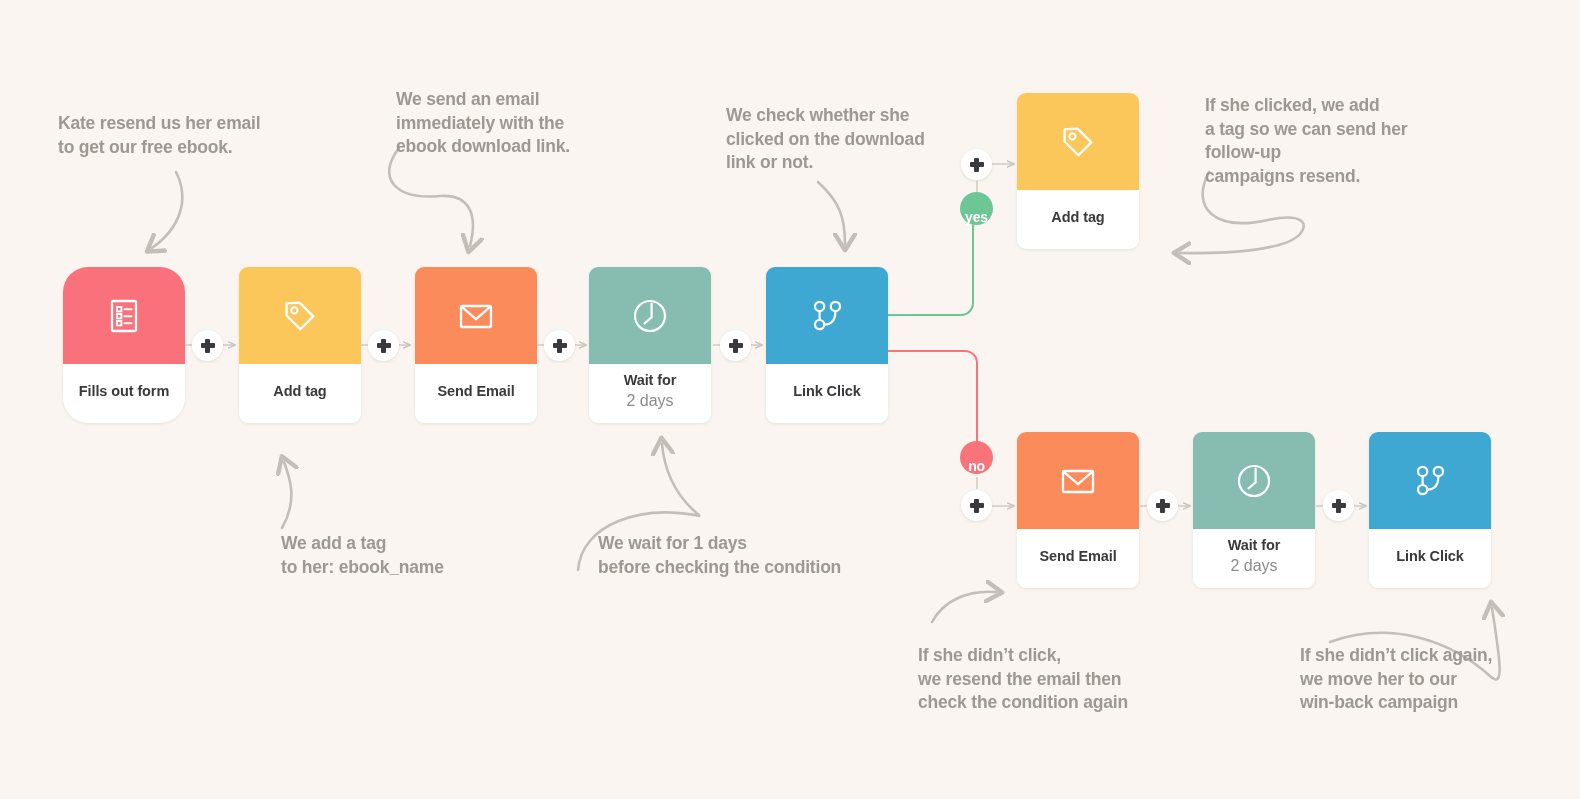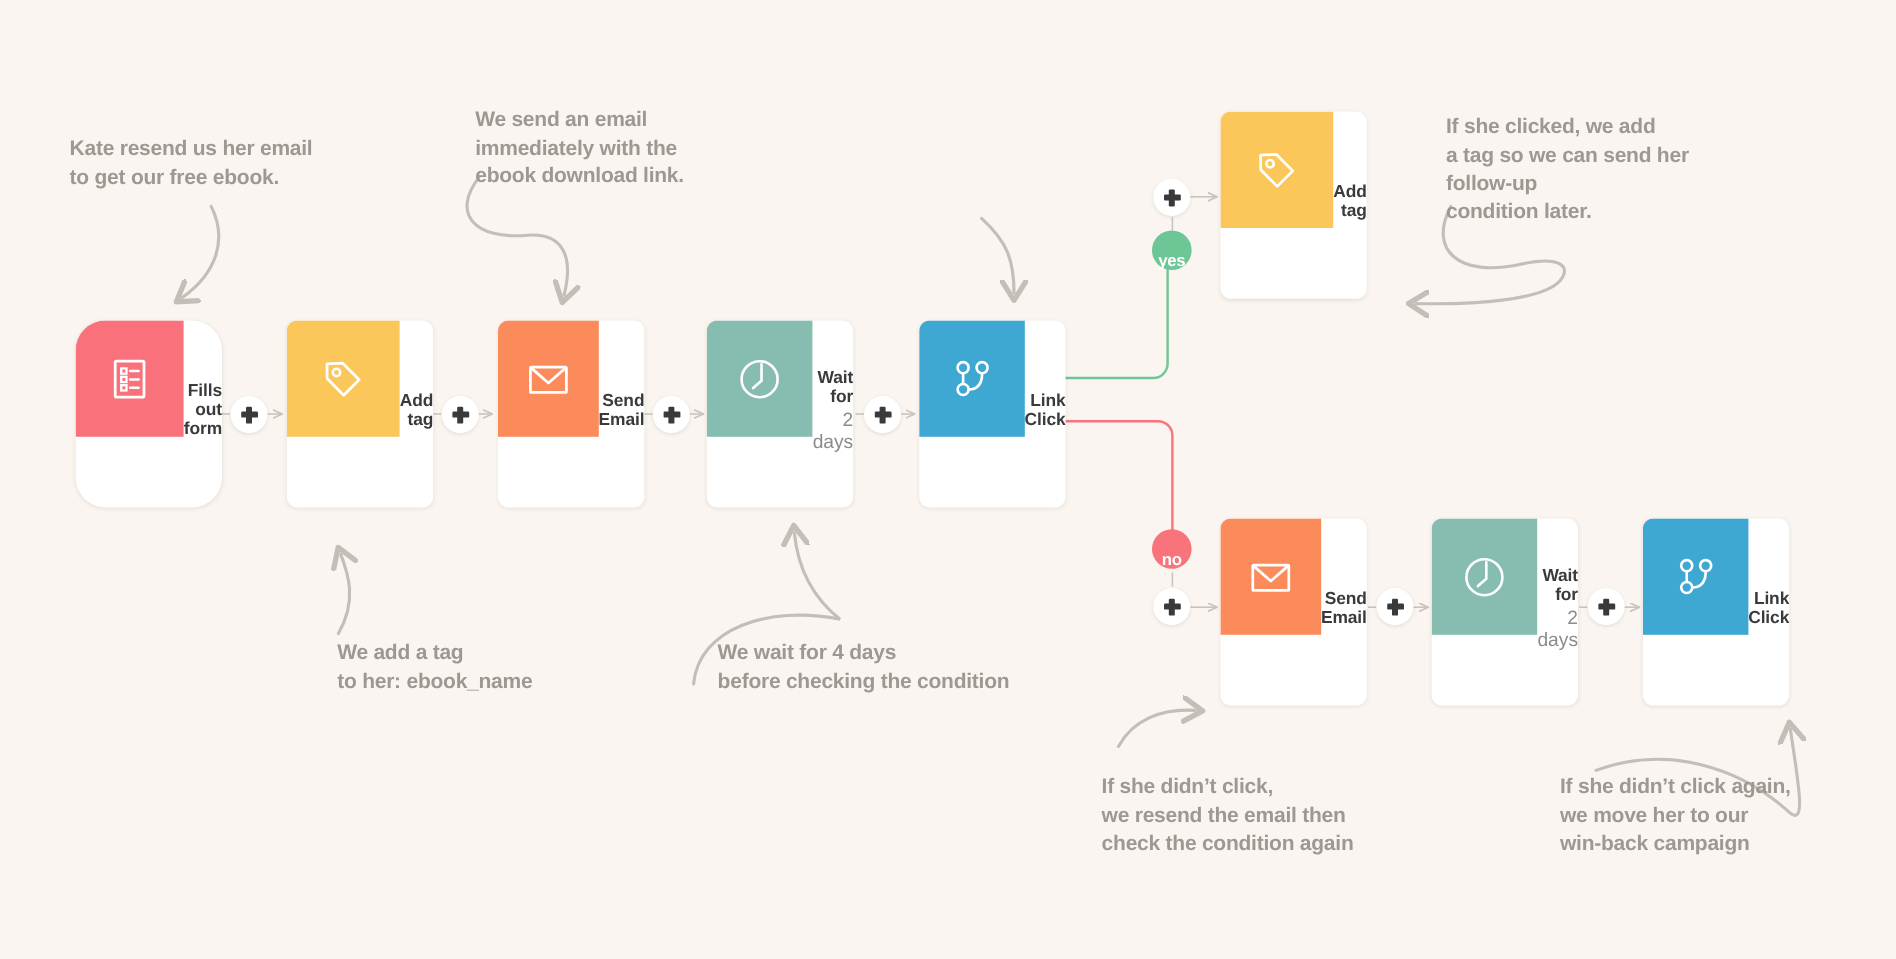--- a/index.html
+++ b/index.html
@@ -14,21 +14,21 @@
   .wire-layer { position:absolute; inset:0; z-index:1; pointer-events:none; }
   .note-layer { position:absolute; inset:0; z-index:1; pointer-events:none; }
 
   
   .node {
     position:absolute; z-index:3;
     background:#FFFFFF;
     border-radius:9px;
     box-shadow:0 1px 3px rgba(120,100,90,.13);
     overflow:hidden;
-    display:flex; text-align:right;
+    display:flex; flex-direction:column;
   }
   .node .head {
     height:97px; width:100%;
     display:flex; align-items:center; justify-content:center;
   }
   .node .body {
     flex:1; display:flex; flex-direction:column;
     align-items:center; justify-content:center;
     padding-bottom:4px;
   }
@@ -271,27 +271,30 @@
   </div>
   <div class="badge no" style="left:960px; top:441px;">
     <span>no</span>
   </div>
 
   <div class="note" style="left:58px; top:112px; width:300px;">Kate resend us her email
 to get our free ebook.</div>
   <div class="note" style="left:396px; top:88px; width:270px;">We send an email
 immediately with the
 ebook download link.</div>
+  <div class="note" style="left:726px; top:104px; width:260px;">We check whether she
+clicked on the download
+link or not.</div>
   <div class="note" style="left:1205px; top:94px; width:290px;">If she clicked, we add
 a tag so we can send her
 follow-up
-condition later.</div>
+campaigns resend.</div>
   <div class="note" style="left:243px; top:532px; width:280px;margin-left:38px;">We add a tag
 to her: ebook_name</div>
-  <div class="note" style="left:598px; top:532px; width:300px;">We wait for 4 days
+  <div class="note" style="left:598px; top:532px; width:300px;">We wait for 1 days
 before checking the condition</div>
   <div class="note" style="left:918px; top:644px; width:300px;">If she didn’t click,
 we resend the email then
 check the condition again</div>
   <div class="note" style="left:1300px; top:644px; width:300px;">If she didn’t click again,
 we move her to our
 win-back campaign</div>
 
 </div>
 

